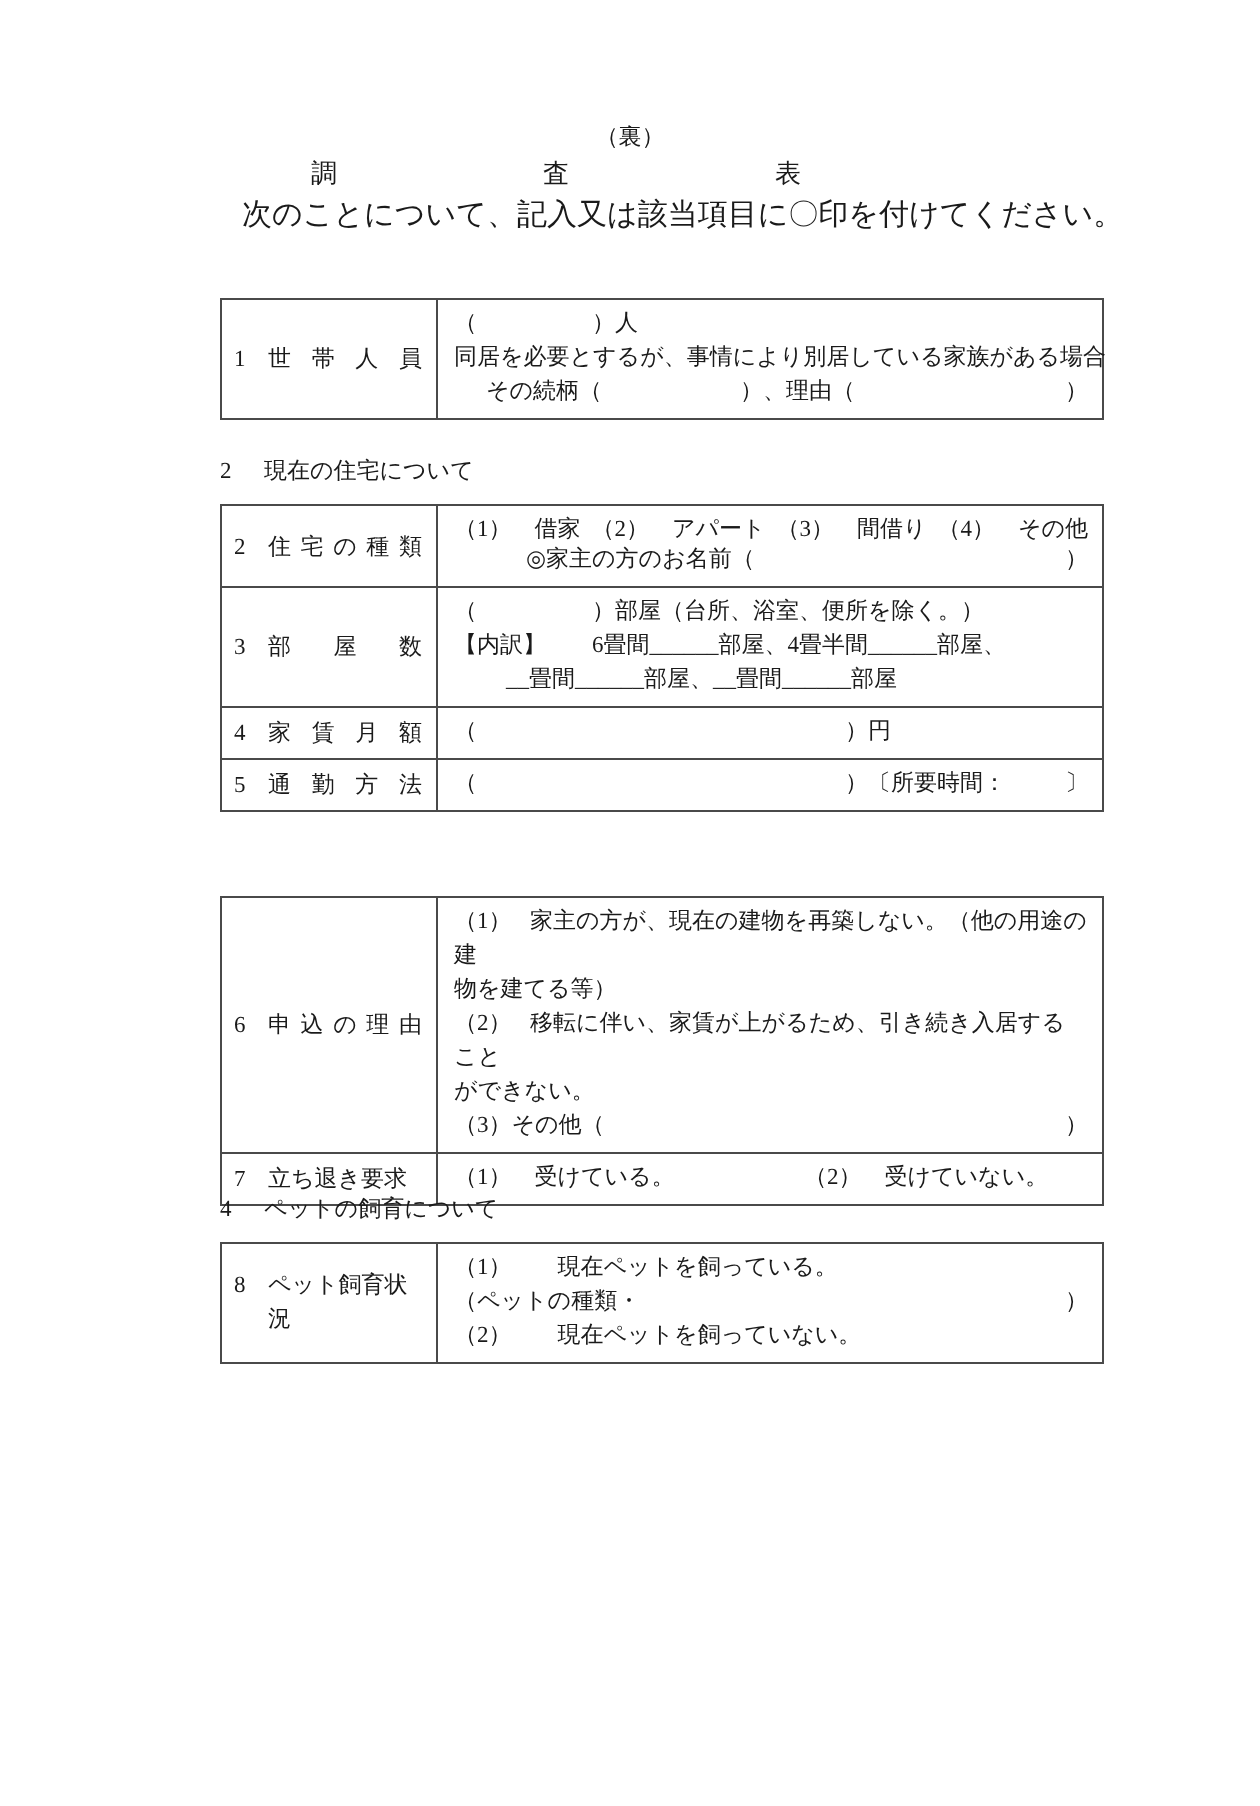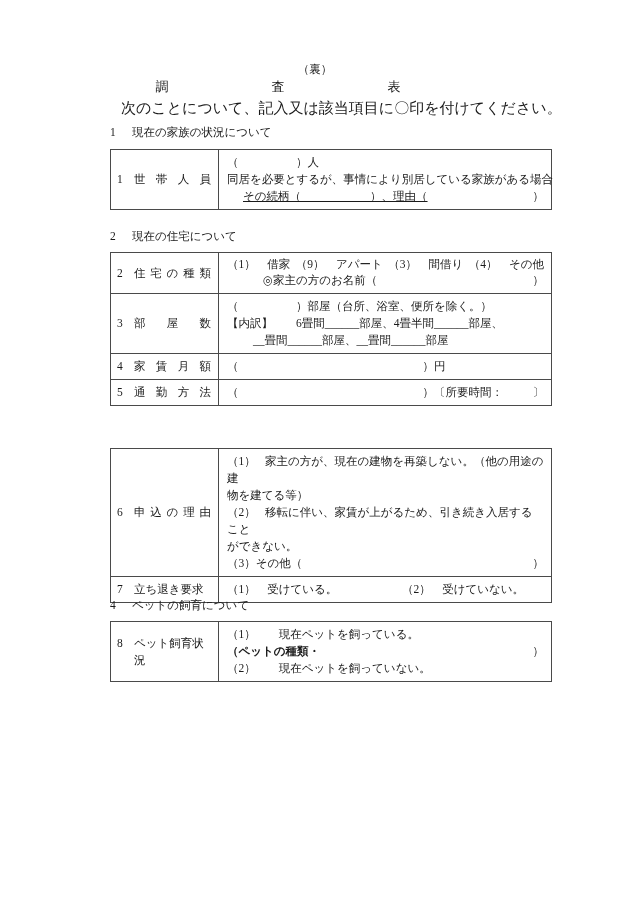--- a/index.html
+++ b/index.html
@@ -95,21 +95,21 @@
   .lbl-row { display: flex; align-items: baseline; }
   .lbl-num { width: 17px; flex: 0 0 17px; }
   .lbl-name { flex: 1 1 auto; }
   
   .sp-w  { display: flex; justify-content: space-between; padding-right: 2px; }
   .sp-w > span { display: block; }
   .lbl-wrap2 { line-height: 17px; }
   .lbl-wrap2 .l2 { padding-left: 17px; }
 
   .line { line-height: 17px; white-space: nowrap; }
-  .line.ind { padding-left: 16px; text-decoration: underline; }
+  .line.ind { padding-left: 16px; }
   .line.ind2 { padding-left: 26px; }
   .wrapline { line-height: 17px; }
   .paren-far { float: right; }
   .clr { clear: both; }
 
   
   .opts2 { display: flex; line-height: 17px; }
   .opts2 .o1 { width: 175px; flex: 0 0 175px; }
 
   .optline { line-height: 17px; }
@@ -120,21 +120,20 @@
 <body>
 
 <div class="page">
 
   <div class="hdr-ura">（裏）</div>
 
   <div class="hdr-title"><span class="t-sp">調</span><span class="t-sp">査</span><span class="t-sp">表</span></div>
 
   <div class="hdr-instr">次のことについて、記入又は該当項目に〇印を付けてください。</div>
 
-  <div class="sec-head" style="left:110px; top:124px;"><span class="num">1</span><span>現在の家族の状況について</span></div>
 
   <table class="tbl" style="top:149px;">
     <tbody>
         <tr>
       <td class="lbl">
         <div class="lbl-row">
           <span class="lbl-num">1</span>
           <span class="lbl-name sp-w">
                 <span>世</span>
                 <span>帯</span>
@@ -169,21 +168,21 @@
                 <span>宅</span>
                 <span>の</span>
                 <span>種</span>
                 <span>類</span>
               </span>
         </div>
       </td>
       <td class="val">
         <div class="kinds">
               <span>（1）　借家</span>
-              <span>（9）　アパート</span>
+              <span>（2）　アパート</span>
               <span>（3）　間借り</span>
               <span>（4）　その他</span>
             </div>
         <div class="wrapline">
           <span style="display:inline-block;margin-left:36px;">◎家主の方のお名前（</span>
           <span class="paren-far">）</span>
           <div class="clr"></div>
         </div>
       </td>
     </tr>
@@ -304,21 +303,21 @@
           <div class="lbl-row">
             <span class="lbl-num">8</span>
             <span class="lbl-name">ペット飼育状</span>
           </div>
           <div class="l2">況</div>
         </div>
       </td>
       <td class="val">
         <div class="optline">（1）　　現在ペットを飼っている。</div>
         <div class="wrapline ind2">
-          <span style="display:inline-block;font-weight:bold;">（ペットの種類・</span>
+          <span style="display:inline-block;">（ペットの種類・</span>
           <span class="paren-far">）</span>
           <div class="clr"></div>
         </div>
         <div class="optline">（2）　　現在ペットを飼っていない。</div>
       </td>
     </tr>
   </tbody>
     </table>
 
 </div>

